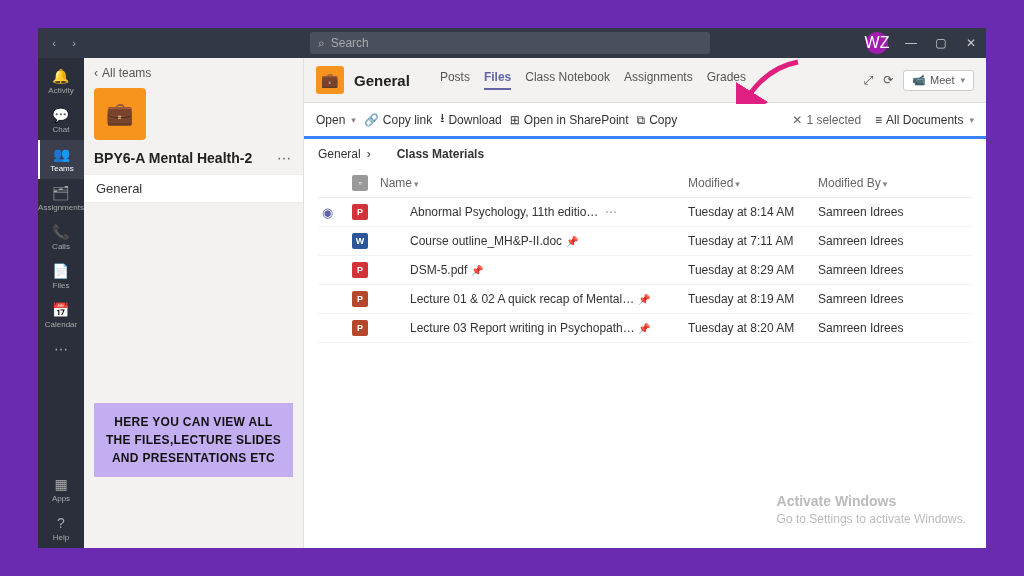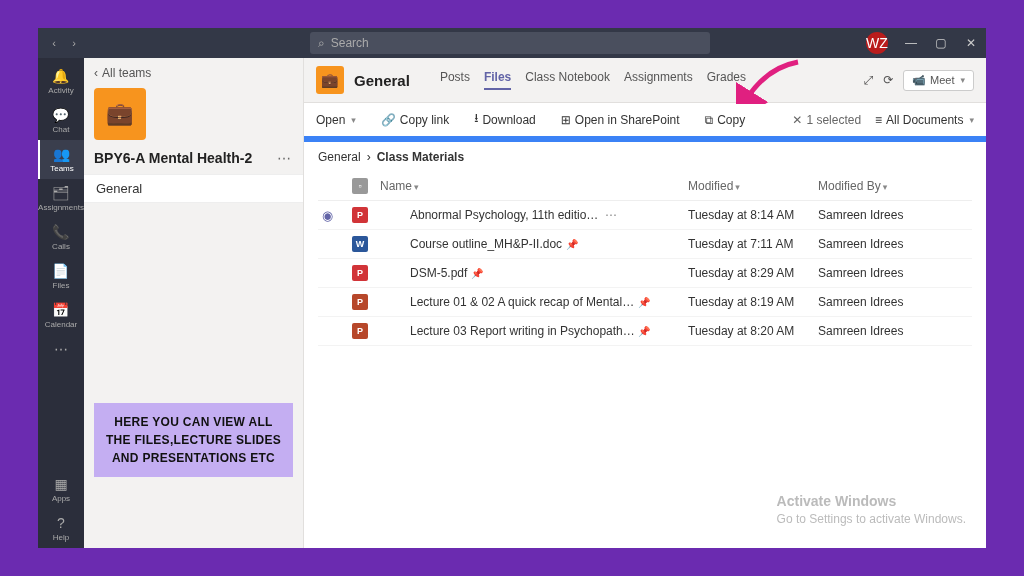--- a/index.html
+++ b/index.html
@@ -4,21 +4,21 @@
 <style>
   * { box-sizing: border-box; margin: 0; padding: 0; font-family: -apple-system, "Segoe UI", sans-serif; }
   body { background: #6b2bb0; width: 1024px; height: 576px; overflow: hidden; position: relative; }
   .window { position: absolute; left: 38px; top: 28px; width: 948px; height: 520px; background: #f3f2f1; display: flex; flex-direction: column; }
   .titlebar { height: 30px; background: #333847; display: flex; align-items: center; color: #ccc; }
   .nav-arrows { display: flex; gap: 4px; padding: 0 8px; }
   .nav-arrow { width: 16px; height: 30px; display:flex; align-items:center; justify-content:center; color:#aaa; font-size: 11px; }
   .searchbar { flex: 0 0 400px; margin-left: 220px; height: 22px; background: #4a4f5e; border-radius: 3px; display:flex; align-items:center; padding: 0 8px; color:#aaa; font-size:12px; }
   .searchbar .mag { margin-right: 6px; }
   .spacer { flex: 1; }
-  .avatar { width: 22px; height: 22px; border-radius: 50%; background: #b91c1c; color:#fff; font-size:14px; display:flex; align-items:center; justify-content:center; margin-right:8px; }
+  .avatar { width: 22px; height: 22px; border-radius: 50%; background: #a21caf; color:#fff; font-size:16px; display:flex; align-items:center; justify-content:center; margin-right:8px; }
   .winbtn { width: 30px; height: 30px; display:flex; align-items:center; justify-content:center; color:#ccc; font-size:12px; }
   .body { flex:1; display:flex; }
   .rail { width: 46px; background: #2b2e3b; display:flex; flex-direction:column; align-items:center; padding-top:4px; color:#aaa; font-size:8px; }
   .rail-item { width:100%; padding: 6px 0; text-align:center; cursor:pointer; }
   .rail-item.active { background:#3a3e4d; border-left:2px solid #fff; color:#fff; }
   .rail-icon { font-size:14px; display:block; margin:0 auto 2px; }
   .rail-spacer { flex:1; }
   .leftpanel { width: 220px; background:#f3f2f1; border-right:1px solid #e1dfdd; display:flex; flex-direction:column; }
   .lp-top { padding:8px 10px; font-size:12px; color:#555; display:flex; align-items:center; gap:4px; }
   .team-icon { width:52px; height:52px; background:#f7941e; border-radius:4px; margin:0 0 8px 10px; display:flex; align-items:center; justify-content:center; color:#fff; font-size:22px; }
@@ -29,26 +29,26 @@
   .annotation { margin:200px 10px 0 10px; background:#c4aef2; padding:10px; font-size:12px; font-weight:900; text-align:center; line-height:1.5; color:#111; font-family: Impact, "Arial Black", sans-serif; letter-spacing:0.3px; }
   .main { flex:1; background:#fff; display:flex; flex-direction:column; position:relative; }
   .header { padding: 8px 12px; border-bottom:1px solid #e1dfdd; display:flex; align-items:center; gap:10px; background:#f3f2f1;}
   .ch-icon { width:28px; height:28px; background:#f7941e; border-radius:3px; display:flex;align-items:center;justify-content:center; color:#fff; font-size:14px;}
   .ch-title { font-size:15px; font-weight:700; color:#222; }
   .tabs { display:flex; gap:14px; font-size:12px; color:#555; margin-left:20px;}
   .tab { padding-bottom:4px; cursor:pointer;}
   .tab.active { color:#6264a7; border-bottom:2px solid #6264a7; font-weight:600;}
   .header-right { margin-left:auto; display:flex; align-items:center; gap:10px; color:#555; font-size:12px;}
   .meet-btn { border:1px solid #ccc; border-radius:3px; padding:3px 8px; display:flex; align-items:center; gap:4px; font-size:11px; background:#fff;}
-  .actionbar { padding:6px 12px; border-bottom:6px solid #3b82f6; display:flex; align-items:center; gap:25px; font-size:12px; color:#333;}
+  .actionbar { padding:6px 12px; border-bottom:3px solid #3b82f6; display:flex; align-items:center; gap:8px; font-size:12px; color:#333;}
   .ab-item { display:flex; align-items:center; gap:4px; cursor:pointer;}
   .ab-right { margin-left:auto; display:flex; align-items:center; gap:14px;}
   .sel-count { color:#666; display:flex; align-items:center; gap:4px;}
   .breadcrumb { padding:8px 14px; font-size:12px; display:flex; align-items:center; gap:6px; color:#333;}
-  .bc-strong { font-weight:600;}
+  .bc-strong { font-weight:600;margin-left:20px;}
   .filelist { flex:1; overflow:auto; padding: 0 14px;}
   .fl-head, .fl-row { display:grid; grid-template-columns: 30px 28px 1fr 130px 150px; align-items:center; font-size:12px; padding:6px 4px;}
   .fl-head { color:#666; border-bottom:1px solid #eee;}
   .fl-row { border-bottom:1px solid #f3f3f3; color:#333;}
   .fname { white-space:nowrap; overflow:hidden; text-overflow:ellipsis;margin-left:30px;}
   .ficon { width:16px; height:16px; border-radius:2px; display:inline-flex; align-items:center; justify-content:center; font-size:9px; color:#fff; font-weight:700;}
   .ic-pdf { background:#d13438;}
   .ic-doc { background:#2b579a;}
   .ic-ppt { background:#b7472a;}
   .ic-file { background:#999;}

